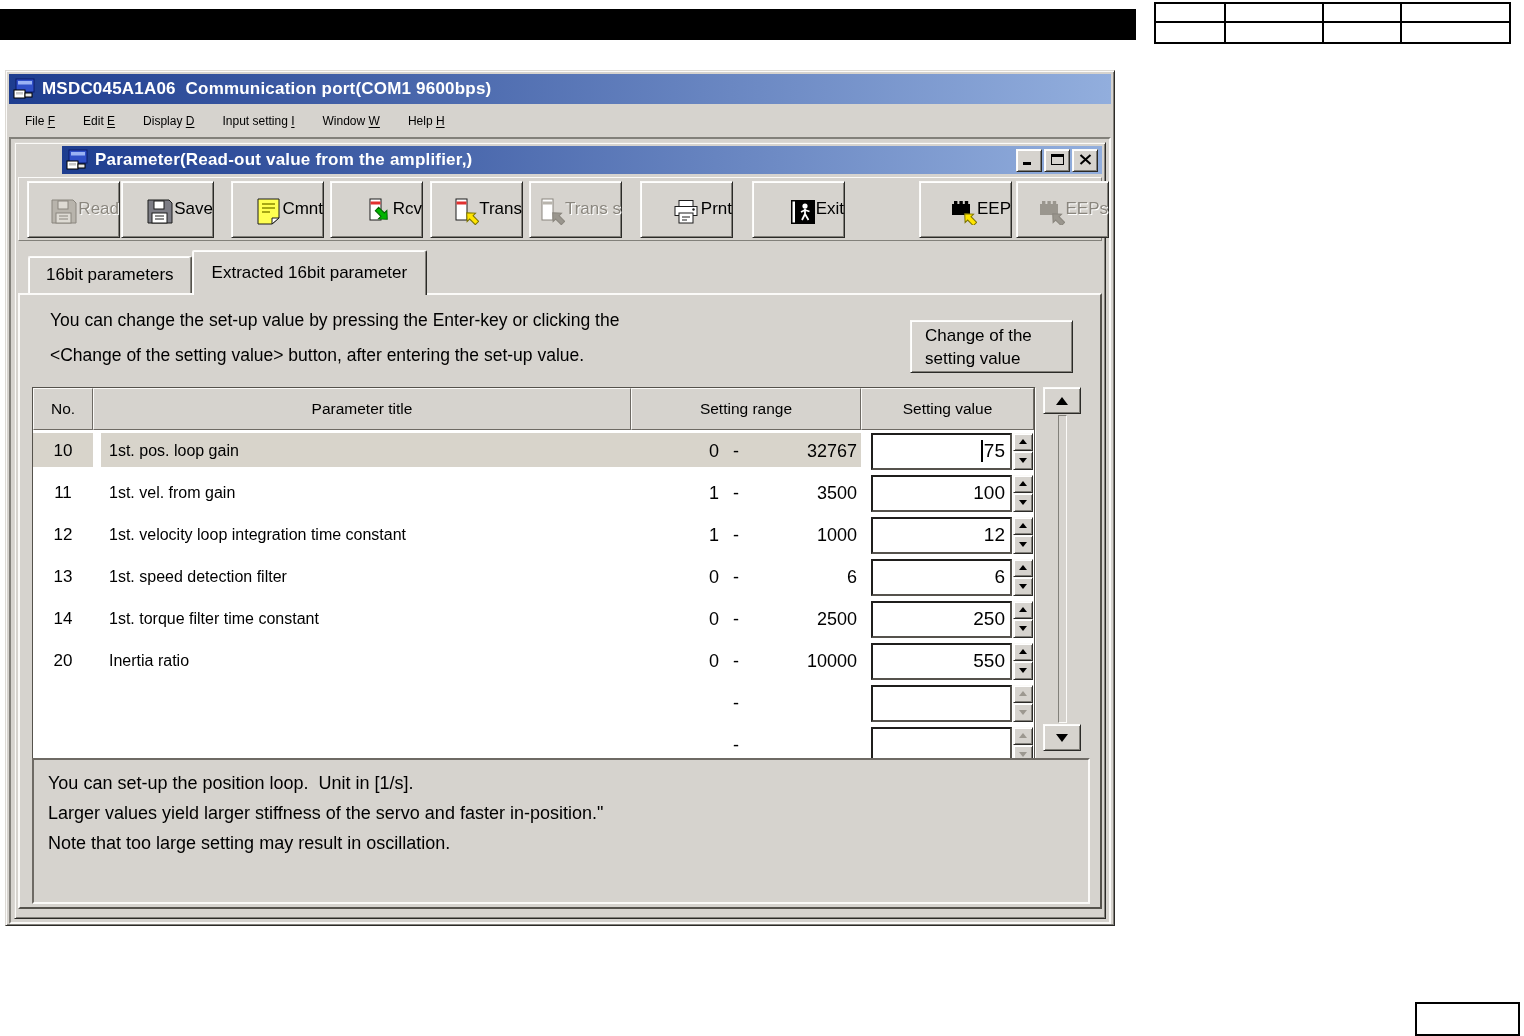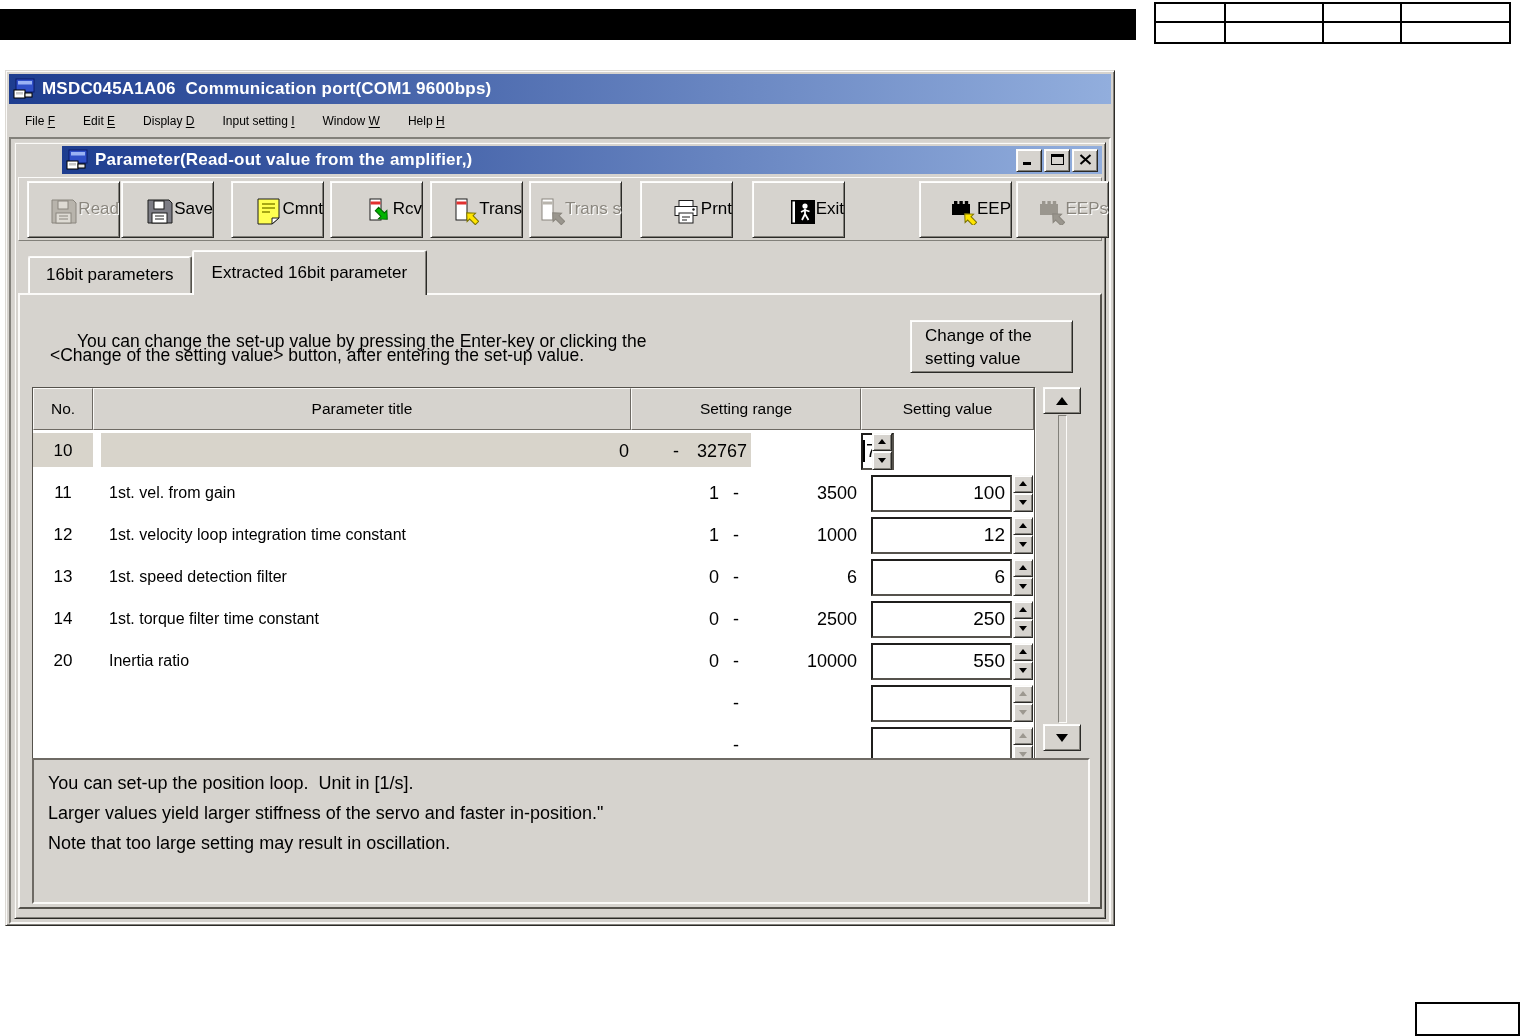--- a/index.html
+++ b/index.html
@@ -56,21 +56,21 @@
   
   .tabs { margin-top:6px; height:46px; display:flex; align-items:flex-end; padding-left:10px; position:relative; z-index:2; }
   .tab { height:37px; padding:0 17px; display:flex; align-items:center; font-size:17px; background:var(--face);
     border:1px solid; border-color:#fbfaf8 #55524c transparent #fbfaf8; border-bottom:none;
     box-shadow: inset 1px 0 0 #fff, inset -1px 0 0 #82807a, inset 0 1px 0 #fff; border-radius:2px 2px 0 0; }
   .tab.active { height:45px; margin-bottom:-2px; z-index:3; padding:0 19px; border-color:#fbfaf8 #2b2a27 transparent #fbfaf8; }
   .panel { position:relative; height:616px; background:var(--face); z-index:1;
     border:2px solid; border-color:#fbfaf8 #55524c #55524c #fbfaf8; }
 
   .instr { position:absolute; left:30px; font-size:17.5px; }
-  .i1 { top:36px;margin-left:27px; } .i2 { top:50px; }
+  .i1 { top:15px; } .i2 { top:50px; }
   .chgbtn { position:absolute; left:890px; top:25px; width:163px; height:53px;
     display:flex; flex-direction:column; justify-content:center; padding-left:14px;
     font-size:17px; line-height:23px; background:var(--face); border:1px solid; border-color:#fbfaf8 #2b2a27 #2b2a27 #fbfaf8;
     box-shadow: inset 1px 1px 0 #fff, inset -1px -1px 0 #82807a; }
 
   
   .ptable { position:absolute; left:12px; top:92px; width:1003px; border:1px solid #55524c;
     box-shadow:1px 1px 0 #fbfaf8; background:#fff; }
   .thead { display:grid; grid-template-columns:60px 538px 230px 173px; height:42px; background:var(--face); }
   .th { display:flex; align-items:center; justify-content:center; font-size:15.5px;
@@ -322,20 +322,21 @@
             <div class="thead">
               <div class="th">No.</div>
               <div class="th">Parameter title</div>
               <div class="th">Setting range</div>
               <div class="th">Setting value</div>
             </div>
             <div class="tbody" id="tbody">
                 <div class="trow">
                   <div class="cell cno hl">10</div>
                   <div class="cell"></div>
+                  <div class="cell ctitle hl">1st. pos. loop gain</div>
                   <div class="cell cmin hl">0</div>
                   <div class="cell cdash hl">-</div>
                   <div class="cell cmax hl">32767</div>
                   <div class="cell"></div>
                   <div class="cell vwrap">
                     <div class="vbox">
                       <span class="caret"></span>
                       <span>75</span>
                     </div>
                   </div>

